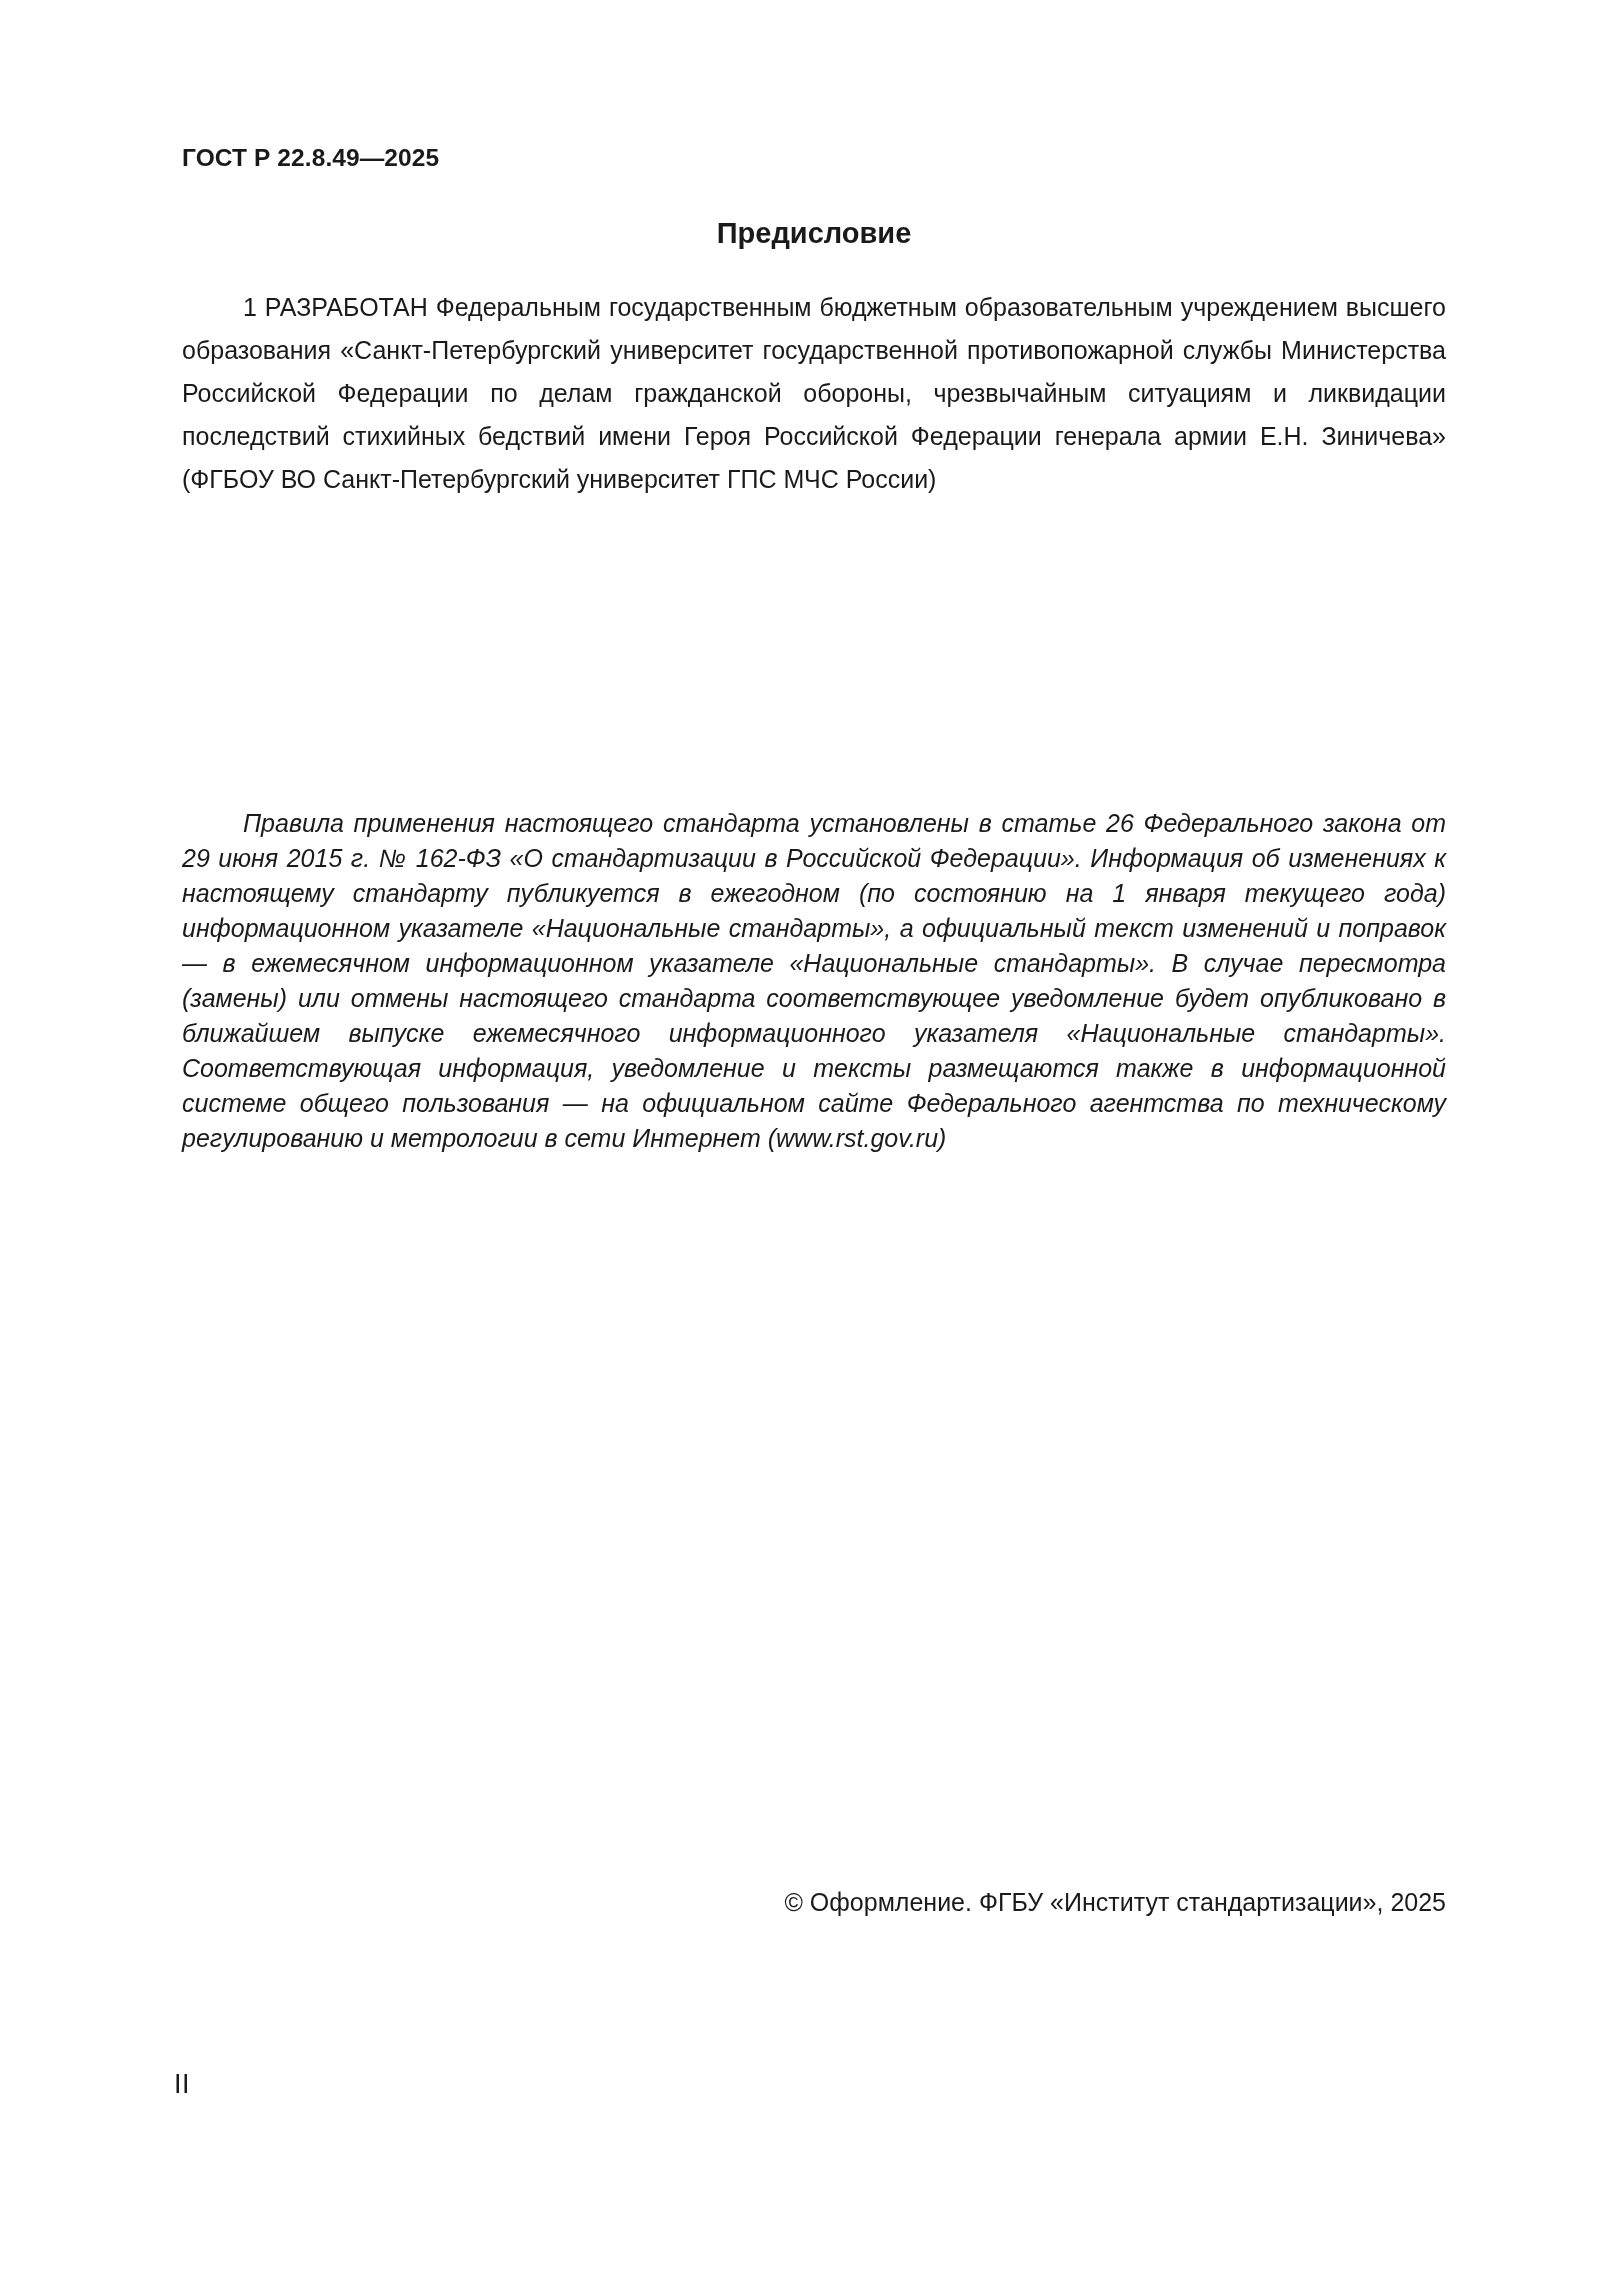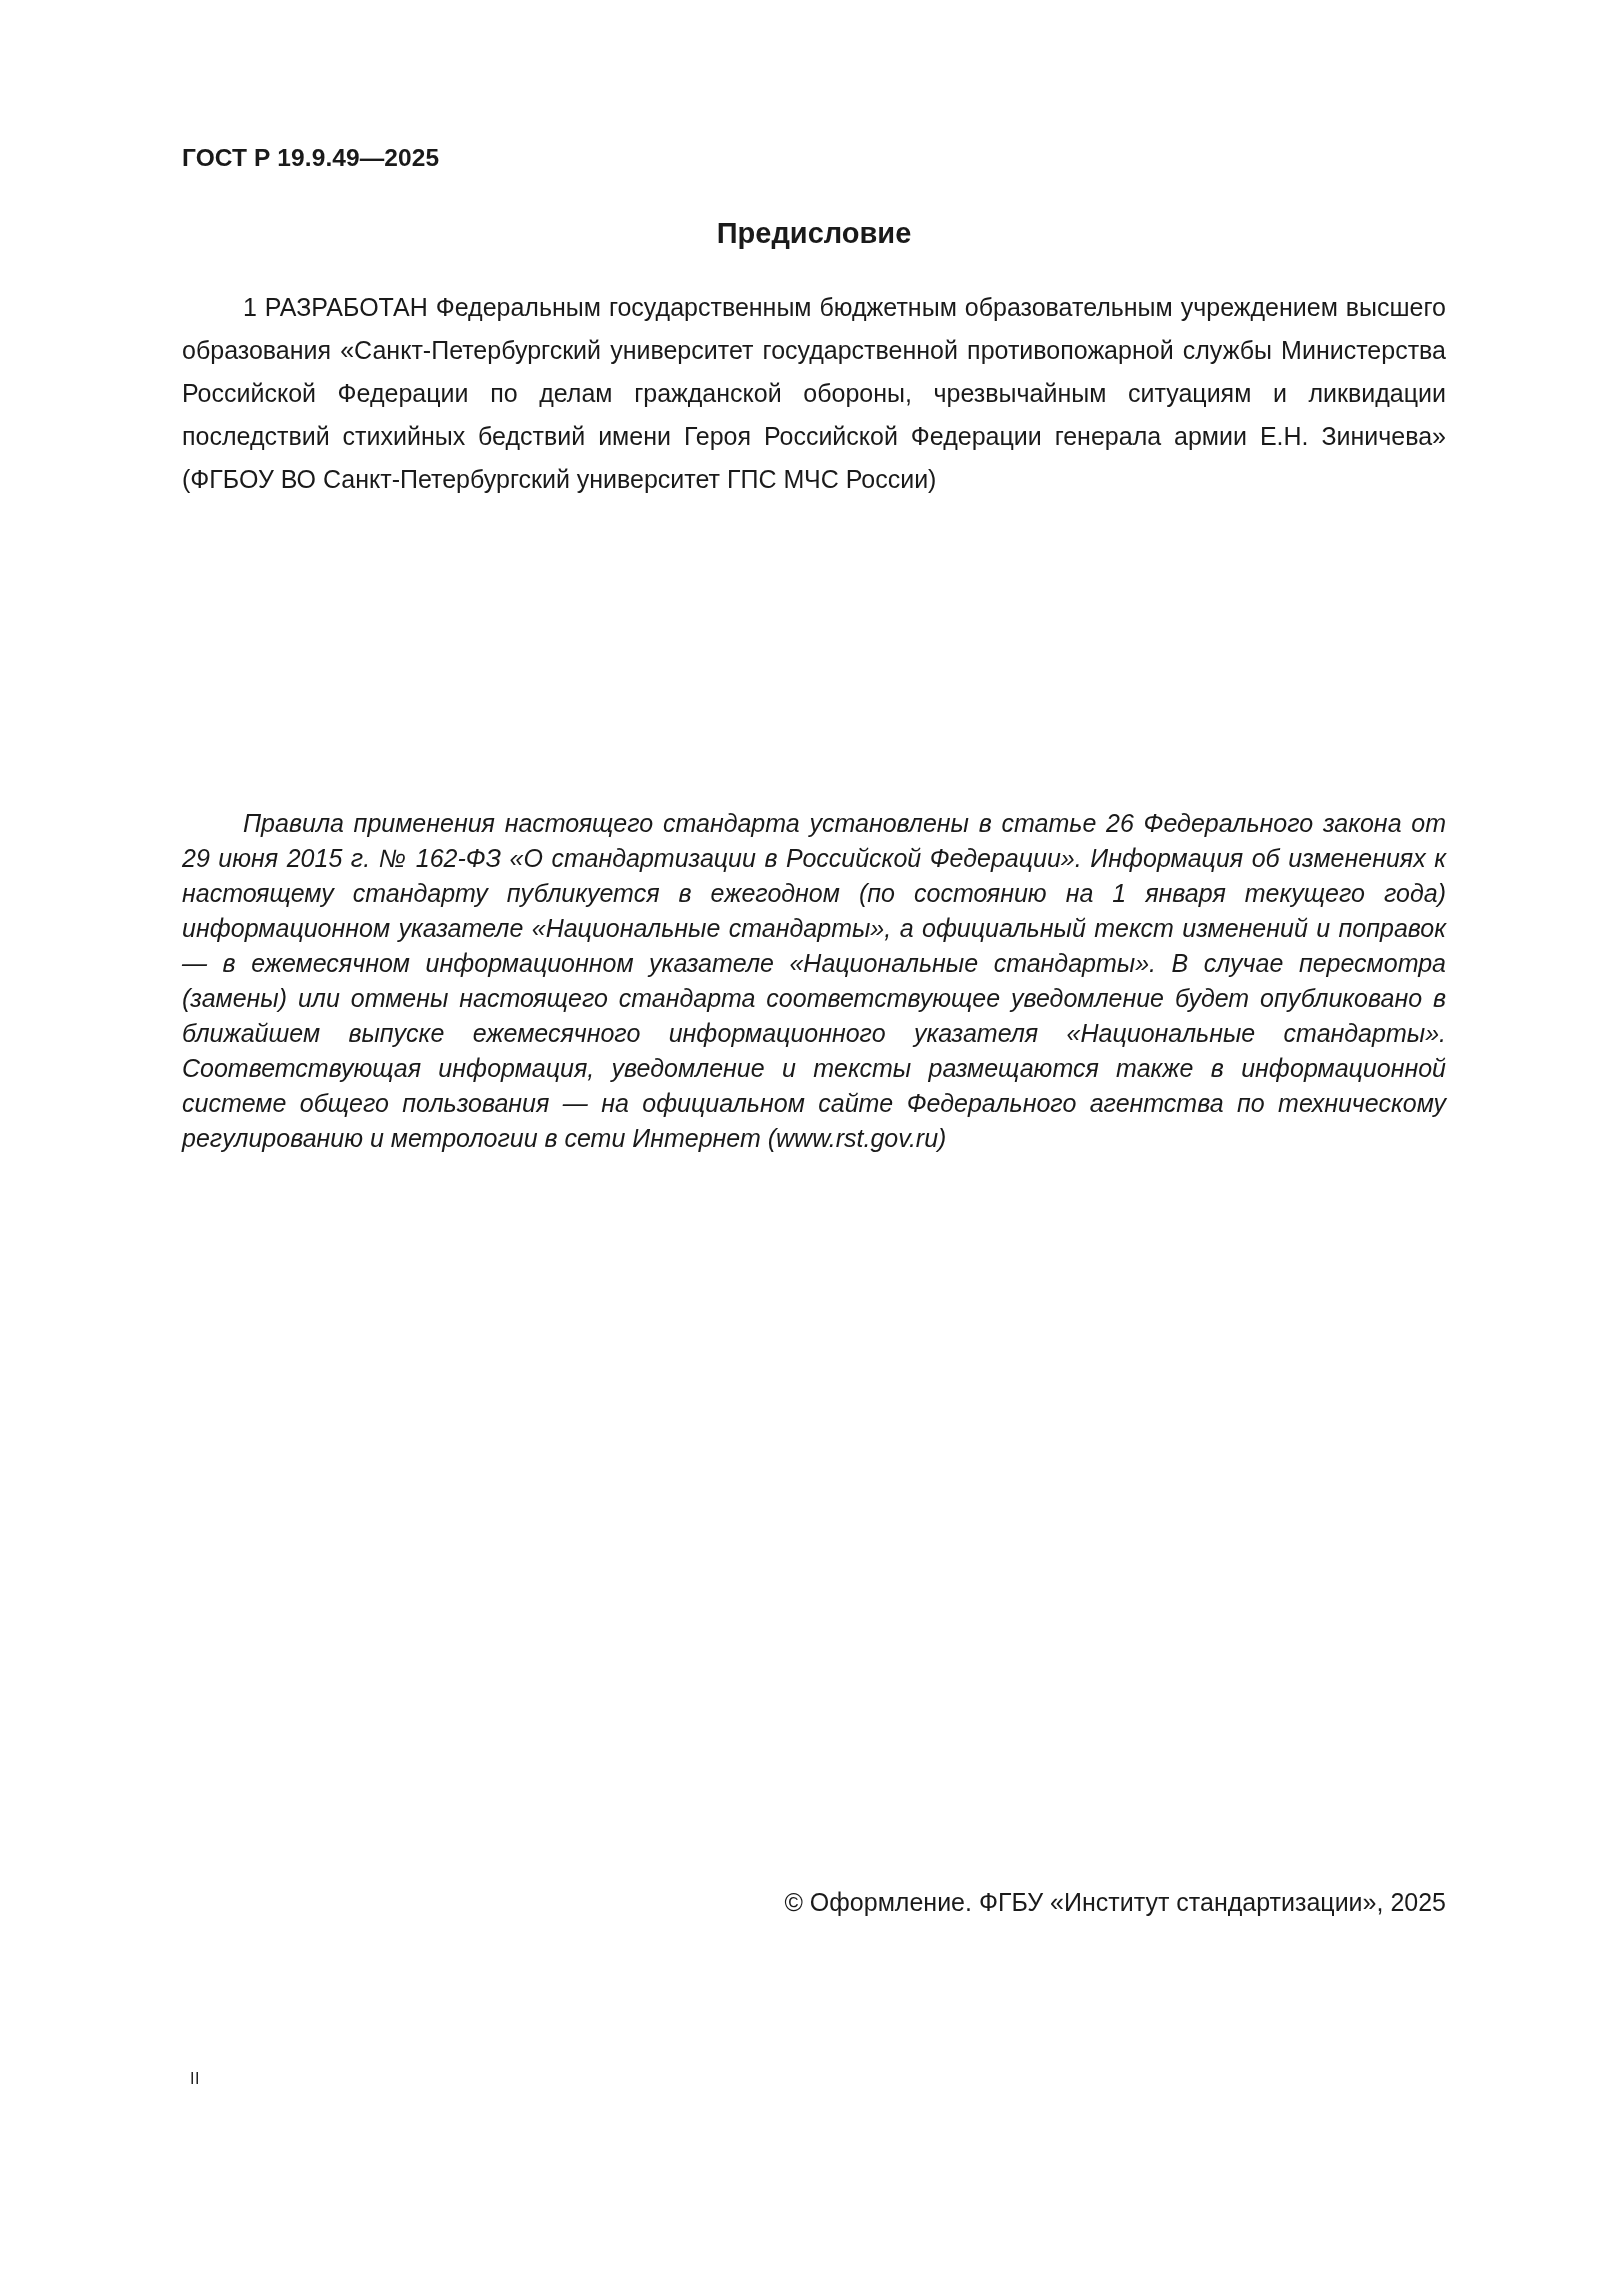--- a/index.html
+++ b/index.html
@@ -98,33 +98,33 @@
     text-justify: inter-word;
   }
   .restriction p {
     margin: 0;
     text-indent: 61px;
   }
 
   
   .folio {
     position: absolute;
-    left: 190px;
+    left: 174px;
     top: 2070px;
-    font-size: 16px;
+    font-size: 27px;
     line-height: 1.1;
     letter-spacing: 0.5px;
   }
 </style>
 </head>
 <body>
 
 <div class="page">
 
-  <div class="col running-head">ГОСТ Р 19.9.49—2025</div>
+  <div class="col running-head">ГОСТ Р 22.8.49—2025</div>
 
   <div class="col section-title">Предисловие</div>
 
   <div class="col clauses">
     <p class="clause">1  РАЗРАБОТАН Федеральным государственным бюджетным образовательным учреждением высшего образования «Санкт-Петербургский университет государственной противопожарной службы Министерства Российской Федерации по делам гражданской обороны, чрезвычайным ситуациям и ликвидации последствий стихийных бедствий имени Героя Российской Федерации генерала армии Е.Н. Зиничева» (ФГБОУ ВО Санкт-Петербургский университет ГПС МЧС России)</p>
   </div>
 
   <div class="col note">
     <p>Правила применения настоящего стандарта установлены в статье 26 Федерального закона от 29 июня 2015 г. № 162-ФЗ «О стандартизации в Российской Федерации». Информация об изменениях к настоящему стандарту публикуется в ежегодном (по состоянию на 1 января текущего года) информационном указателе «Национальные стандарты», а официальный текст изменений и поправок — в ежемесячном информационном указателе «Национальные стандарты». В случае пересмотра (замены) или отмены настоящего стандарта соответствующее уведомление будет опубликовано в ближайшем выпуске ежемесячного информационного указателя «Национальные стандарты». Соответствующая информация, уведомление и тексты размещаются также в информационной системе общего пользования — на официальном сайте Федерального агентства по техническому регулированию и метрологии в сети Интернет (www.rst.gov.ru)</p>
   </div>

